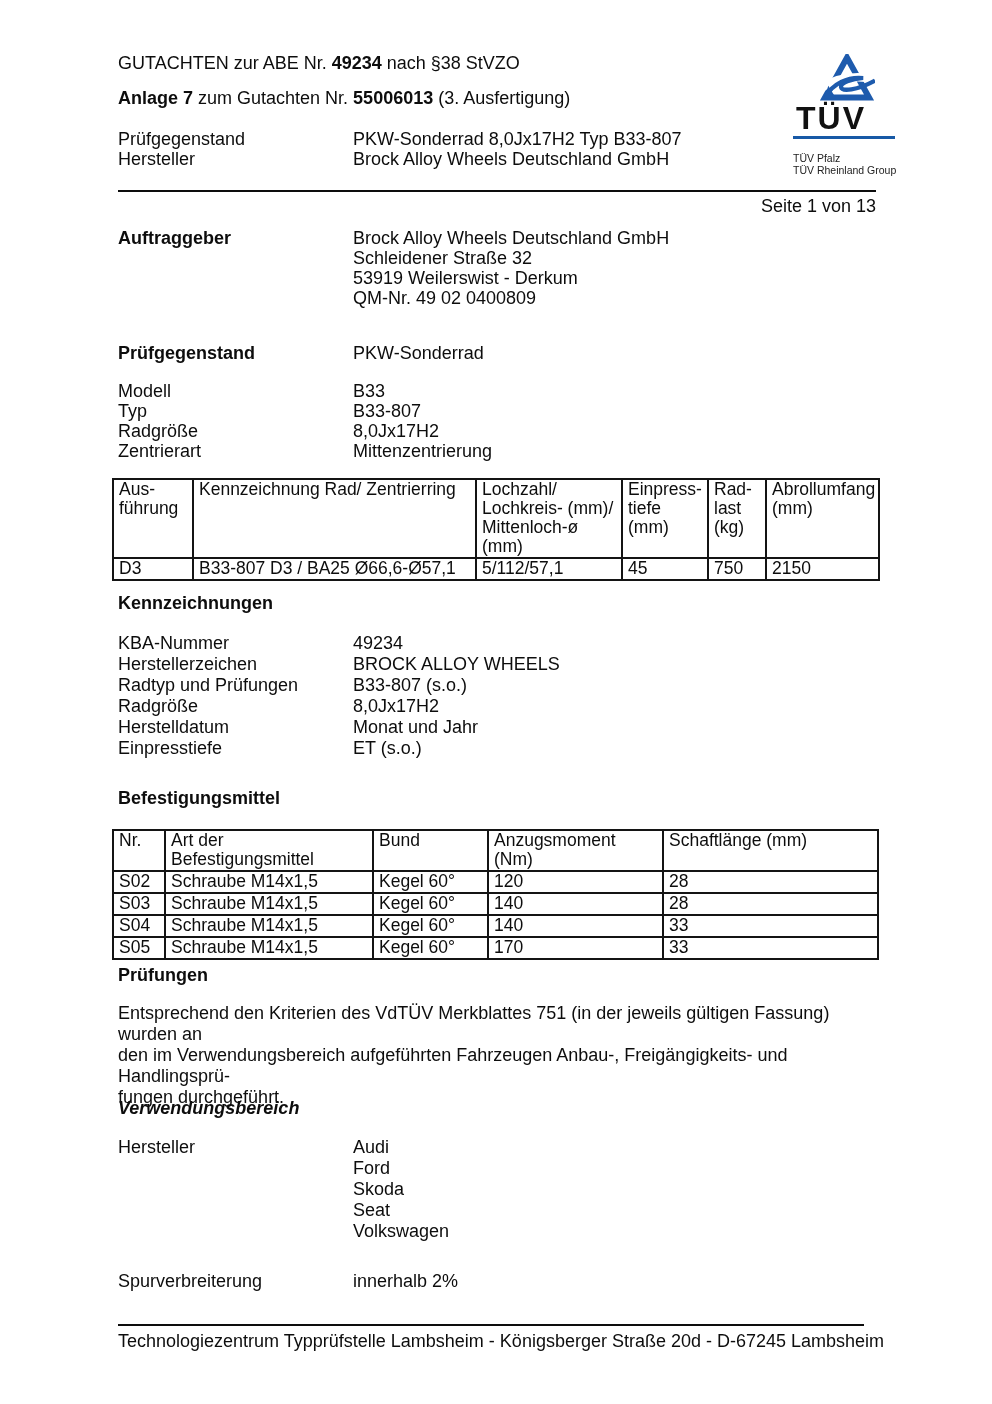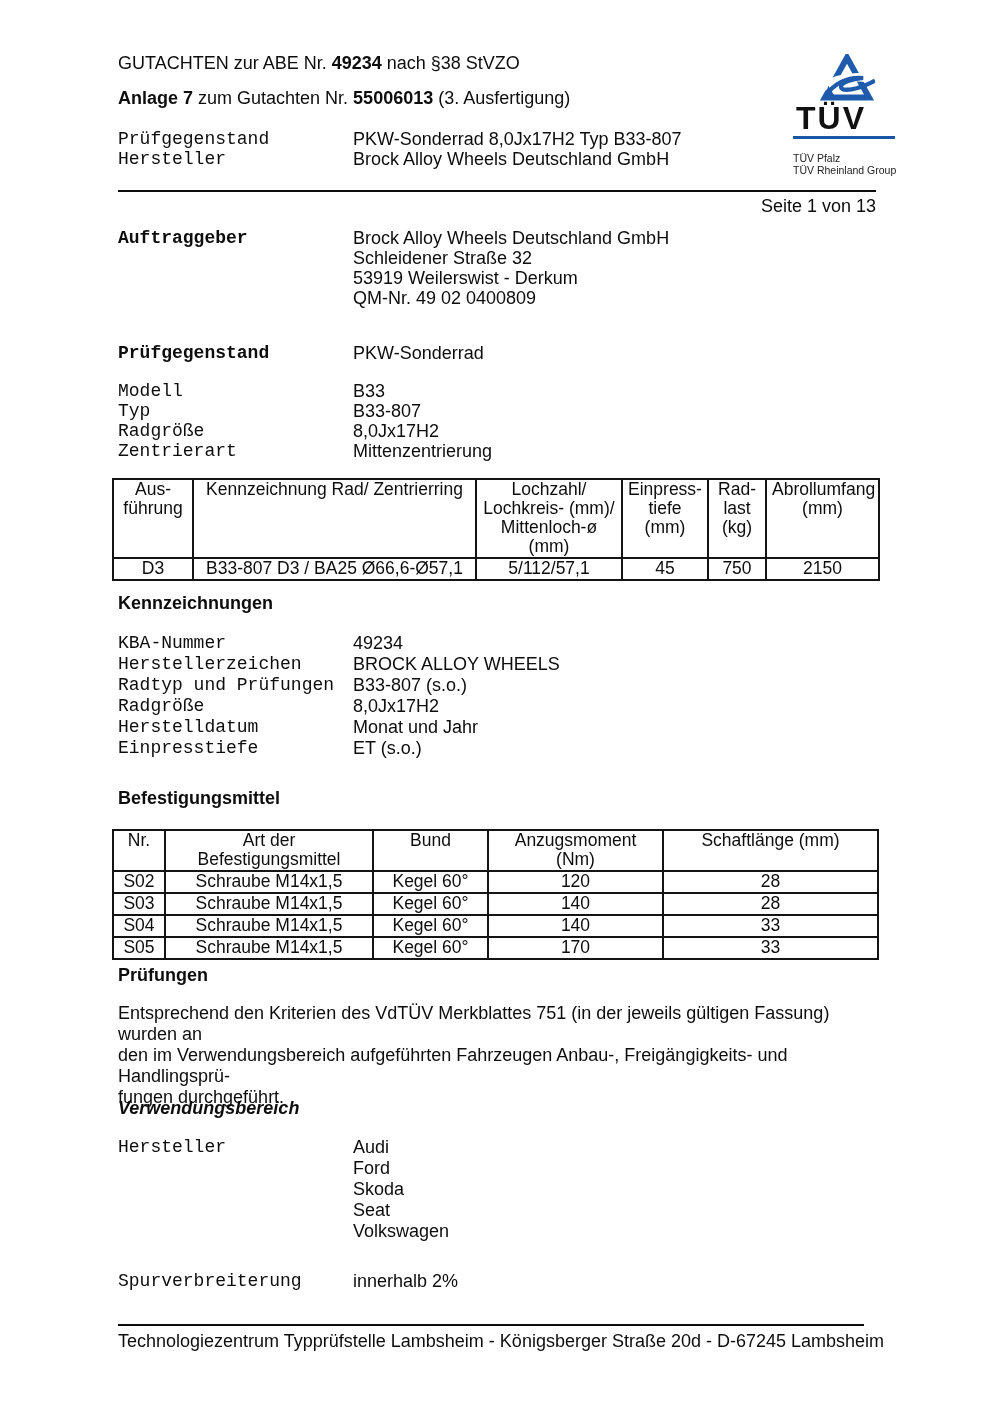--- a/index.html
+++ b/index.html
@@ -9,30 +9,30 @@
     margin:0 auto;
     background:#ffffff;
     font-family:"Liberation Sans","DejaVu Sans",sans-serif;
     font-size:18px;line-height:20px;
     color:#0d0d0d;
     overflow:hidden;
   }
   .abs{position:absolute;}
   .b{font-weight:bold;}
   .kv{display:flex;}
-  .kv .lbl{width:235px;flex:0 0 235px;font-family:Liberation Mono, monospace;}
+  .kv .lbl{width:235px;flex:0 0 235px;}
   .kv .val{flex:1;}
   .stack div{line-height:20px;}
   .stack21 div{line-height:21px;}
   .rule{position:absolute;left:118px;background:#0d0d0d;height:2px;}
   .right-align{text-align:right;}
   table{border-collapse:collapse;table-layout:fixed;}
   th,td{
     border:2px solid #141414;
-    font-weight:normal;text-align:center;vertical-align:top;
+    font-weight:normal;text-align:left;vertical-align:top;
     padding:0px 5px 1px 5px;
     font-size:17.5px;line-height:19px;
     white-space:pre-line;
     overflow:hidden;
   }
   
   .logo{position:absolute;left:793px;top:54px;width:118px;}
   .logo .triangle-wrap{margin-left:26px;width:56px;height:48px;}
   .logo .wordmark{
     font-weight:bold;font-size:32px;line-height:30px;letter-spacing:2px;

